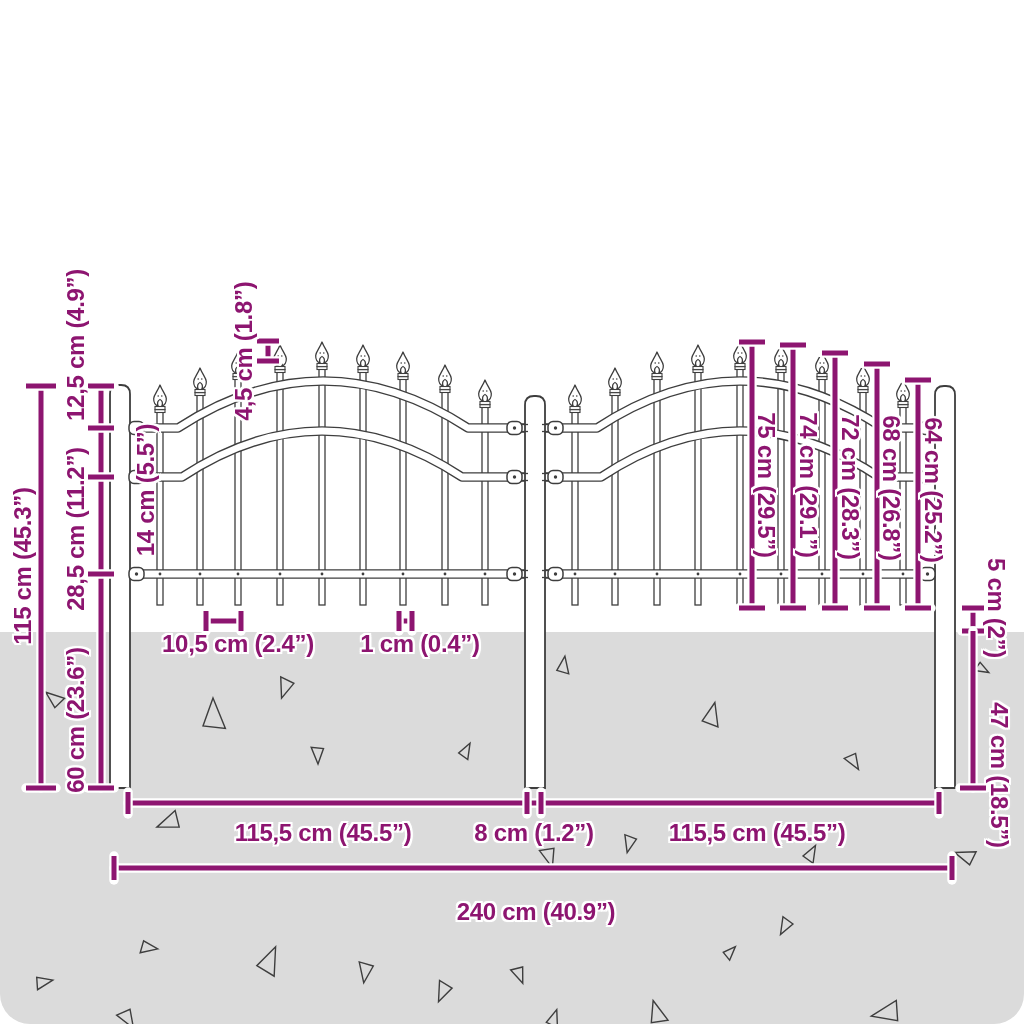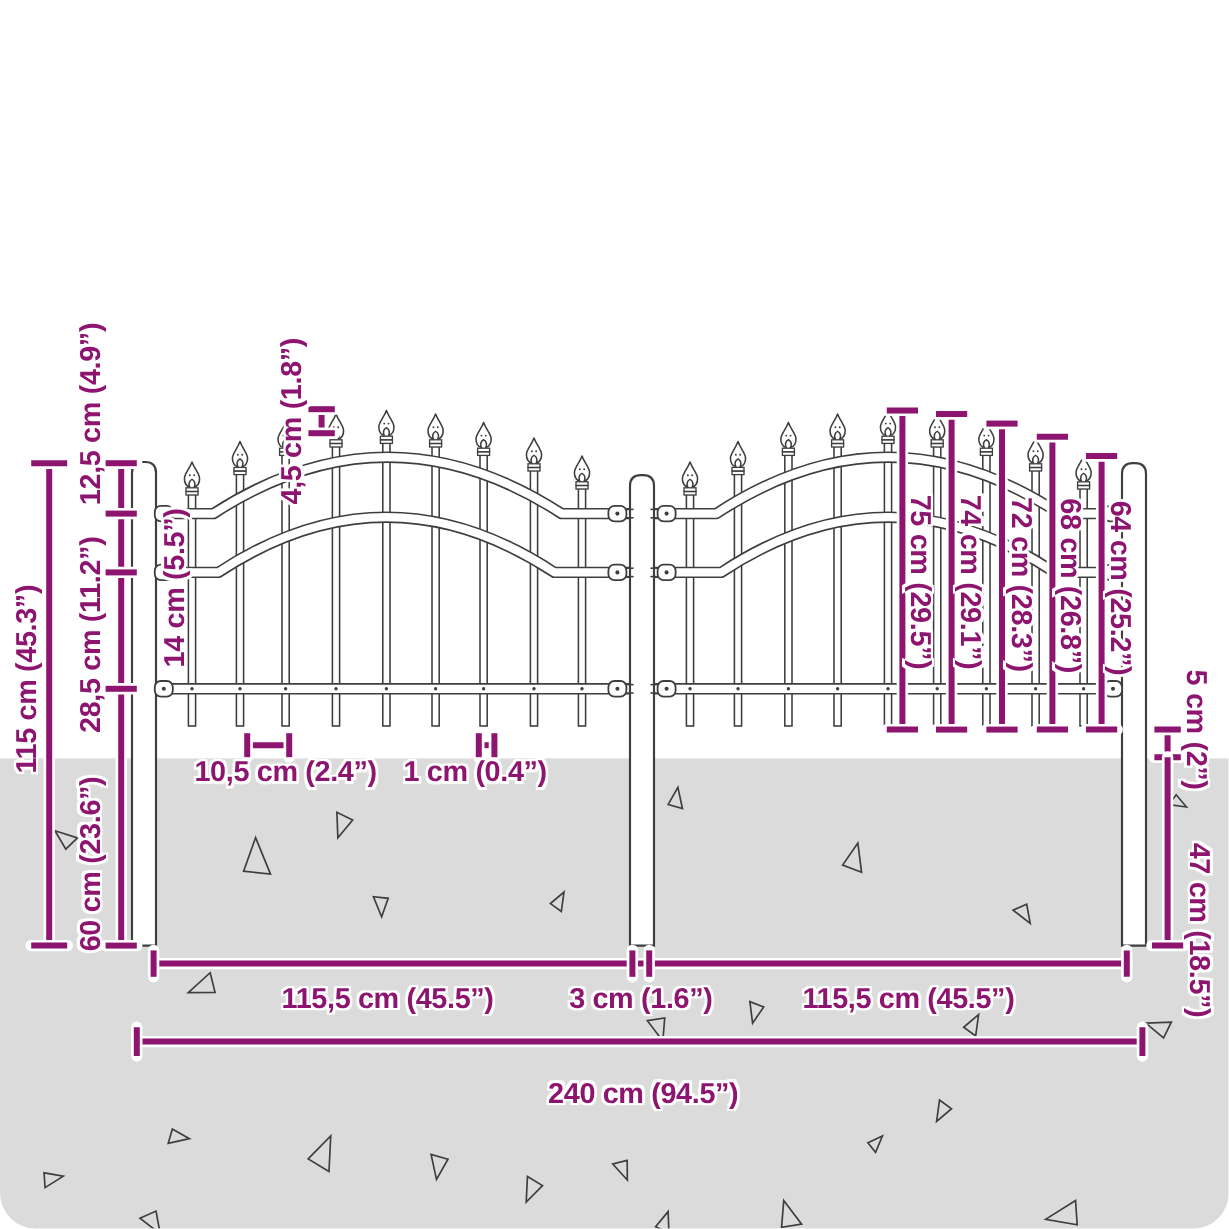--- a/index.html
+++ b/index.html
@@ -369,25 +369,25 @@
       </g>
     </svg>
 
   <div class="dim-label rotn" style="left:23px;top:566px">115 cm (45.3”)</div>
   <div class="dim-label rotn" style="left:76px;top:345px">12,5 cm (4.9”)</div>
   <div class="dim-label rotn" style="left:146px;top:490px">14 cm (5.5”)</div>
   <div class="dim-label rotn" style="left:76px;top:529px">28,5 cm (11.2”)</div>
   <div class="dim-label rotn" style="left:76px;top:720px">60 cm (23.6”)</div>
   <div class="dim-label rotn" style="left:244px;top:351px">4,5 cm (1.8”)</div>
   <div class="dim-label hor" style="left:238px;top:644px">10,5 cm (2.4”)</div>
-  <div class="dim-label hor" style="left:396px;top:644px">1 cm (0.4”)</div>
+  <div class="dim-label hor" style="left:420px;top:644px">1 cm (0.4”)</div>
   <div class="dim-label rotp" style="left:766px;top:485px">75 cm (29.5”)</div>
   <div class="dim-label rotp" style="left:808px;top:485px">74 cm (29.1”)</div>
   <div class="dim-label rotp" style="left:850px;top:487px">72 cm (28.3”)</div>
   <div class="dim-label rotp" style="left:891px;top:488px">68 cm (26.8”)</div>
   <div class="dim-label rotp" style="left:933px;top:490px">64 cm (25.2”)</div>
   <div class="dim-label rotp" style="left:996px;top:608px">5 cm (2”)</div>
   <div class="dim-label rotp" style="left:999px;top:775px">47 cm (18.5”)</div>
   <div class="dim-label hor" style="left:323px;top:833px">115,5 cm (45.5”)</div>
-  <div class="dim-label hor" style="left:534px;top:833px">3 cm (1.6”)</div>
+  <div class="dim-label hor" style="left:534px;top:833px">8 cm (1.2”)</div>
   <div class="dim-label hor" style="left:757px;top:833px">115,5 cm (45.5”)</div>
-  <div class="dim-label hor" style="left:536px;top:912px">240 cm (94.5”)</div>
+  <div class="dim-label hor" style="left:536px;top:912px">240 cm (40.9”)</div>
 </div>
 
 </body></html>

